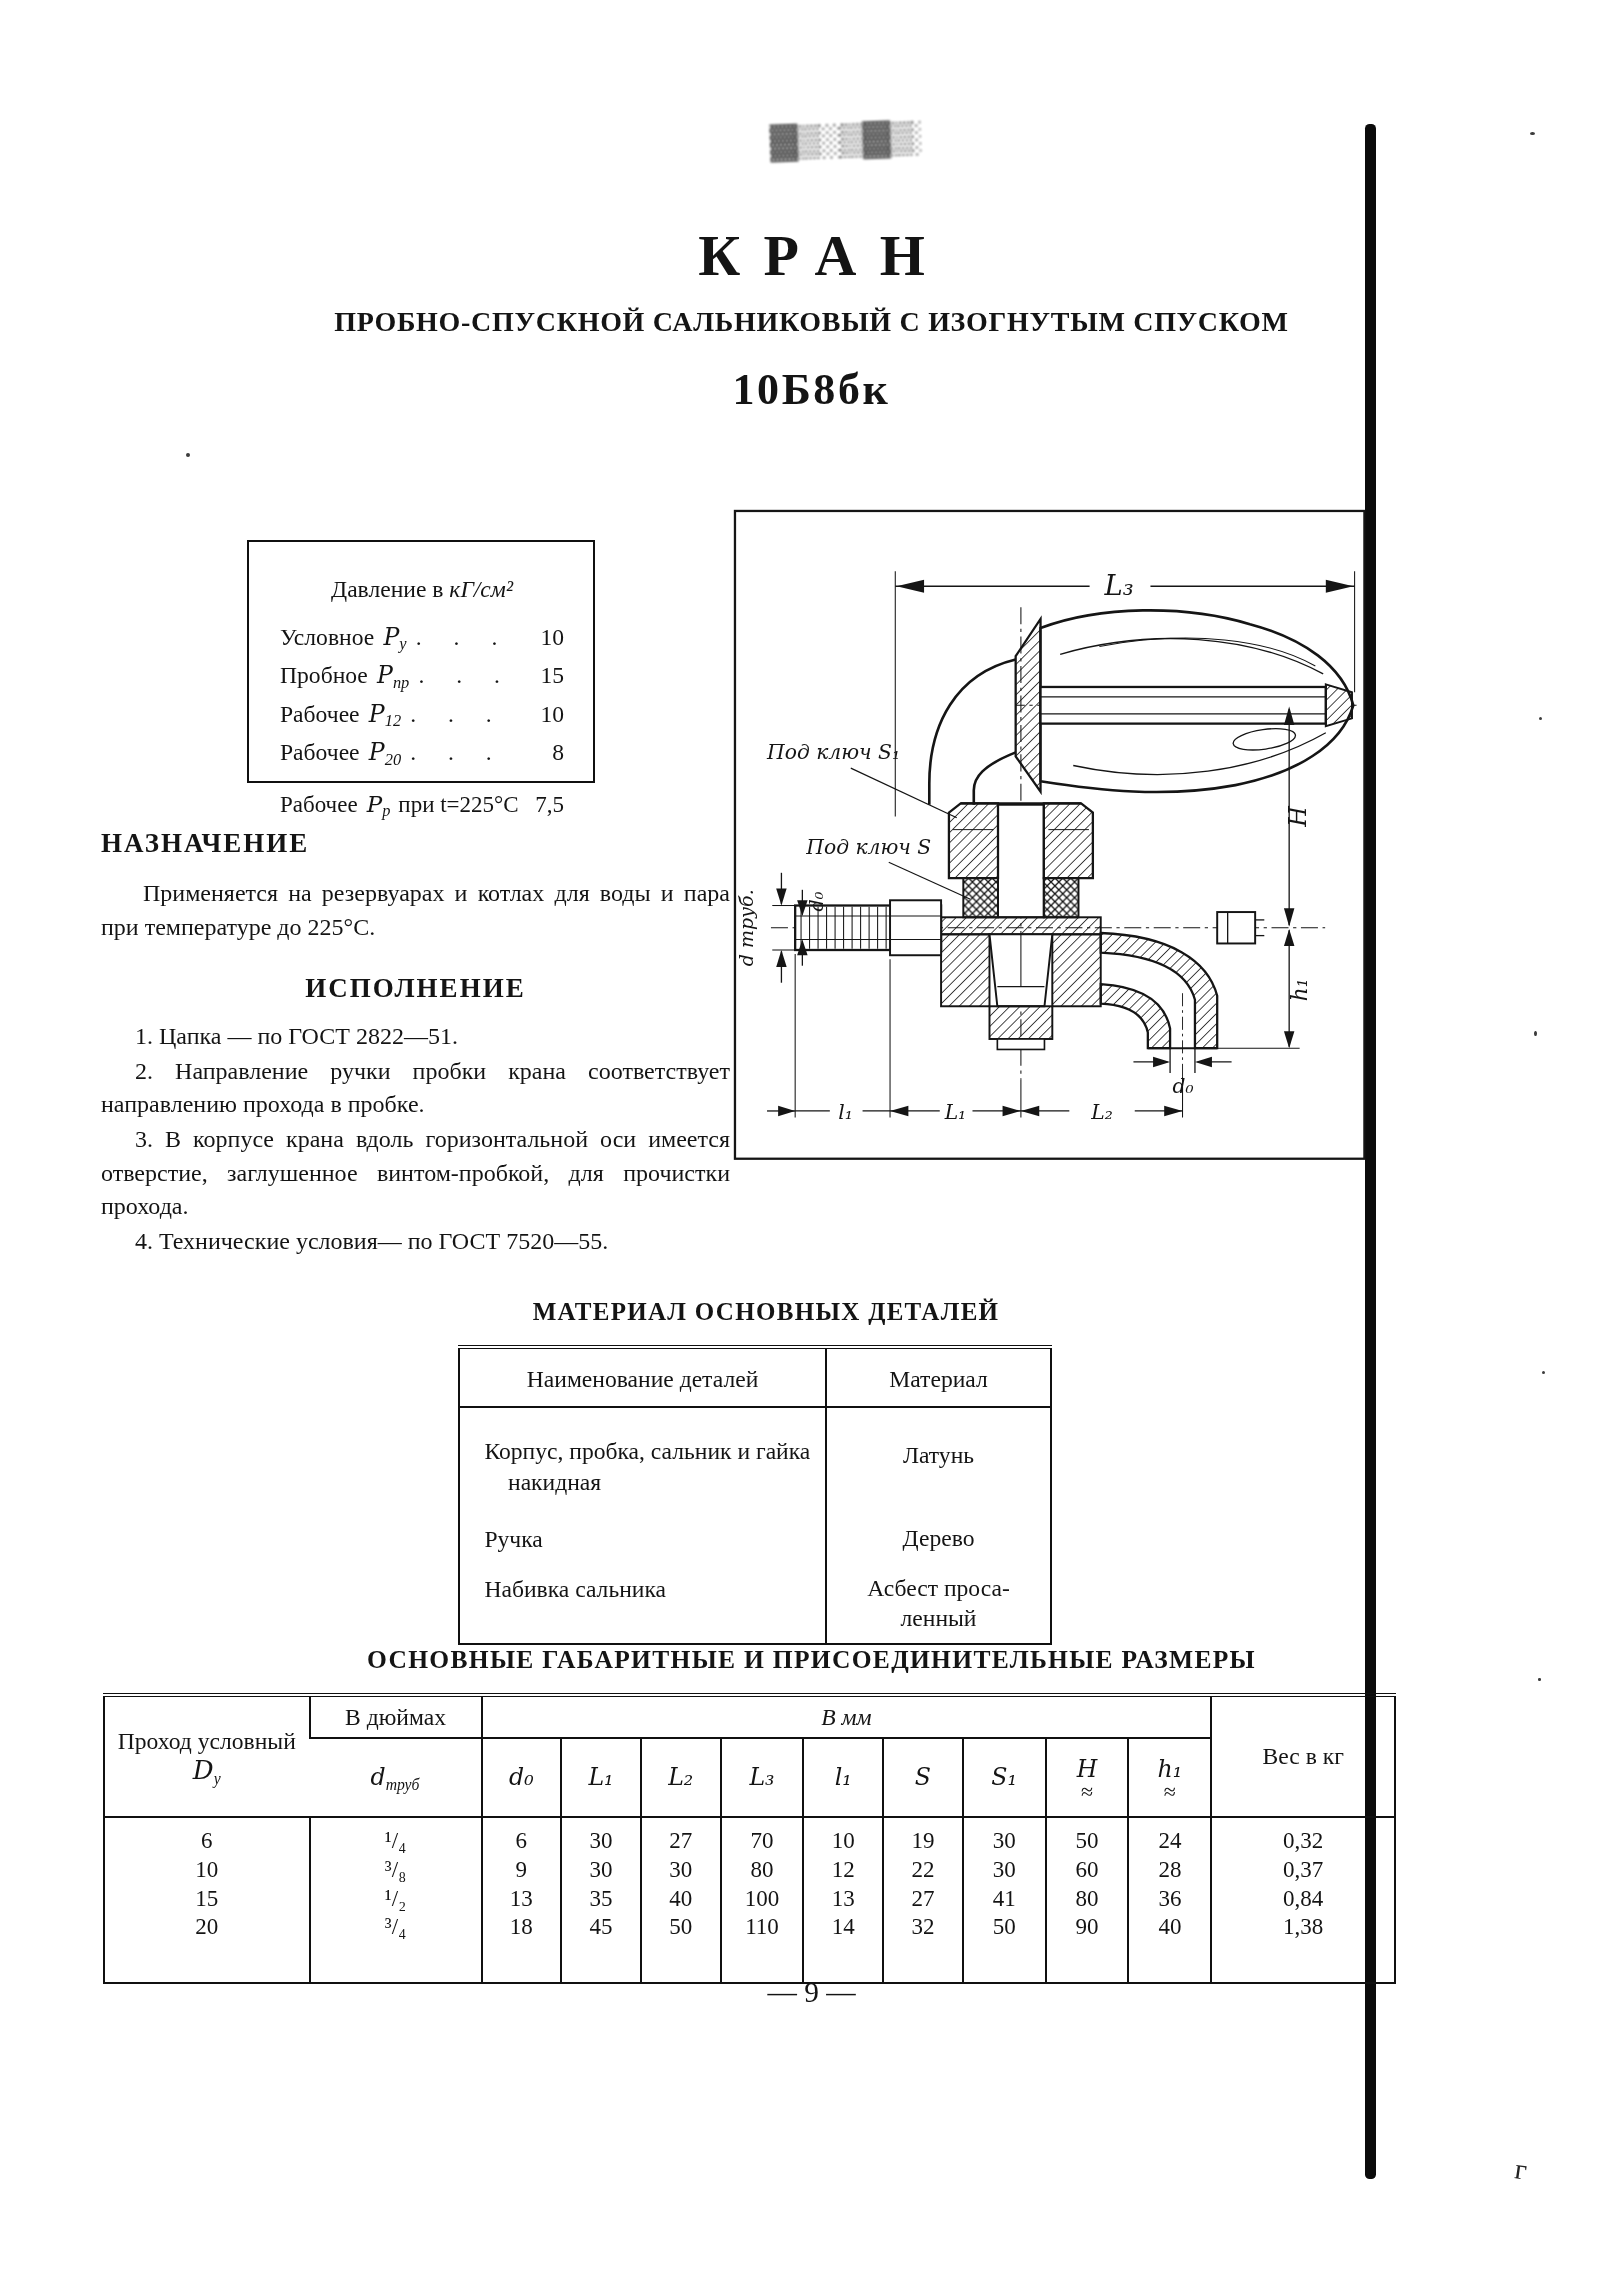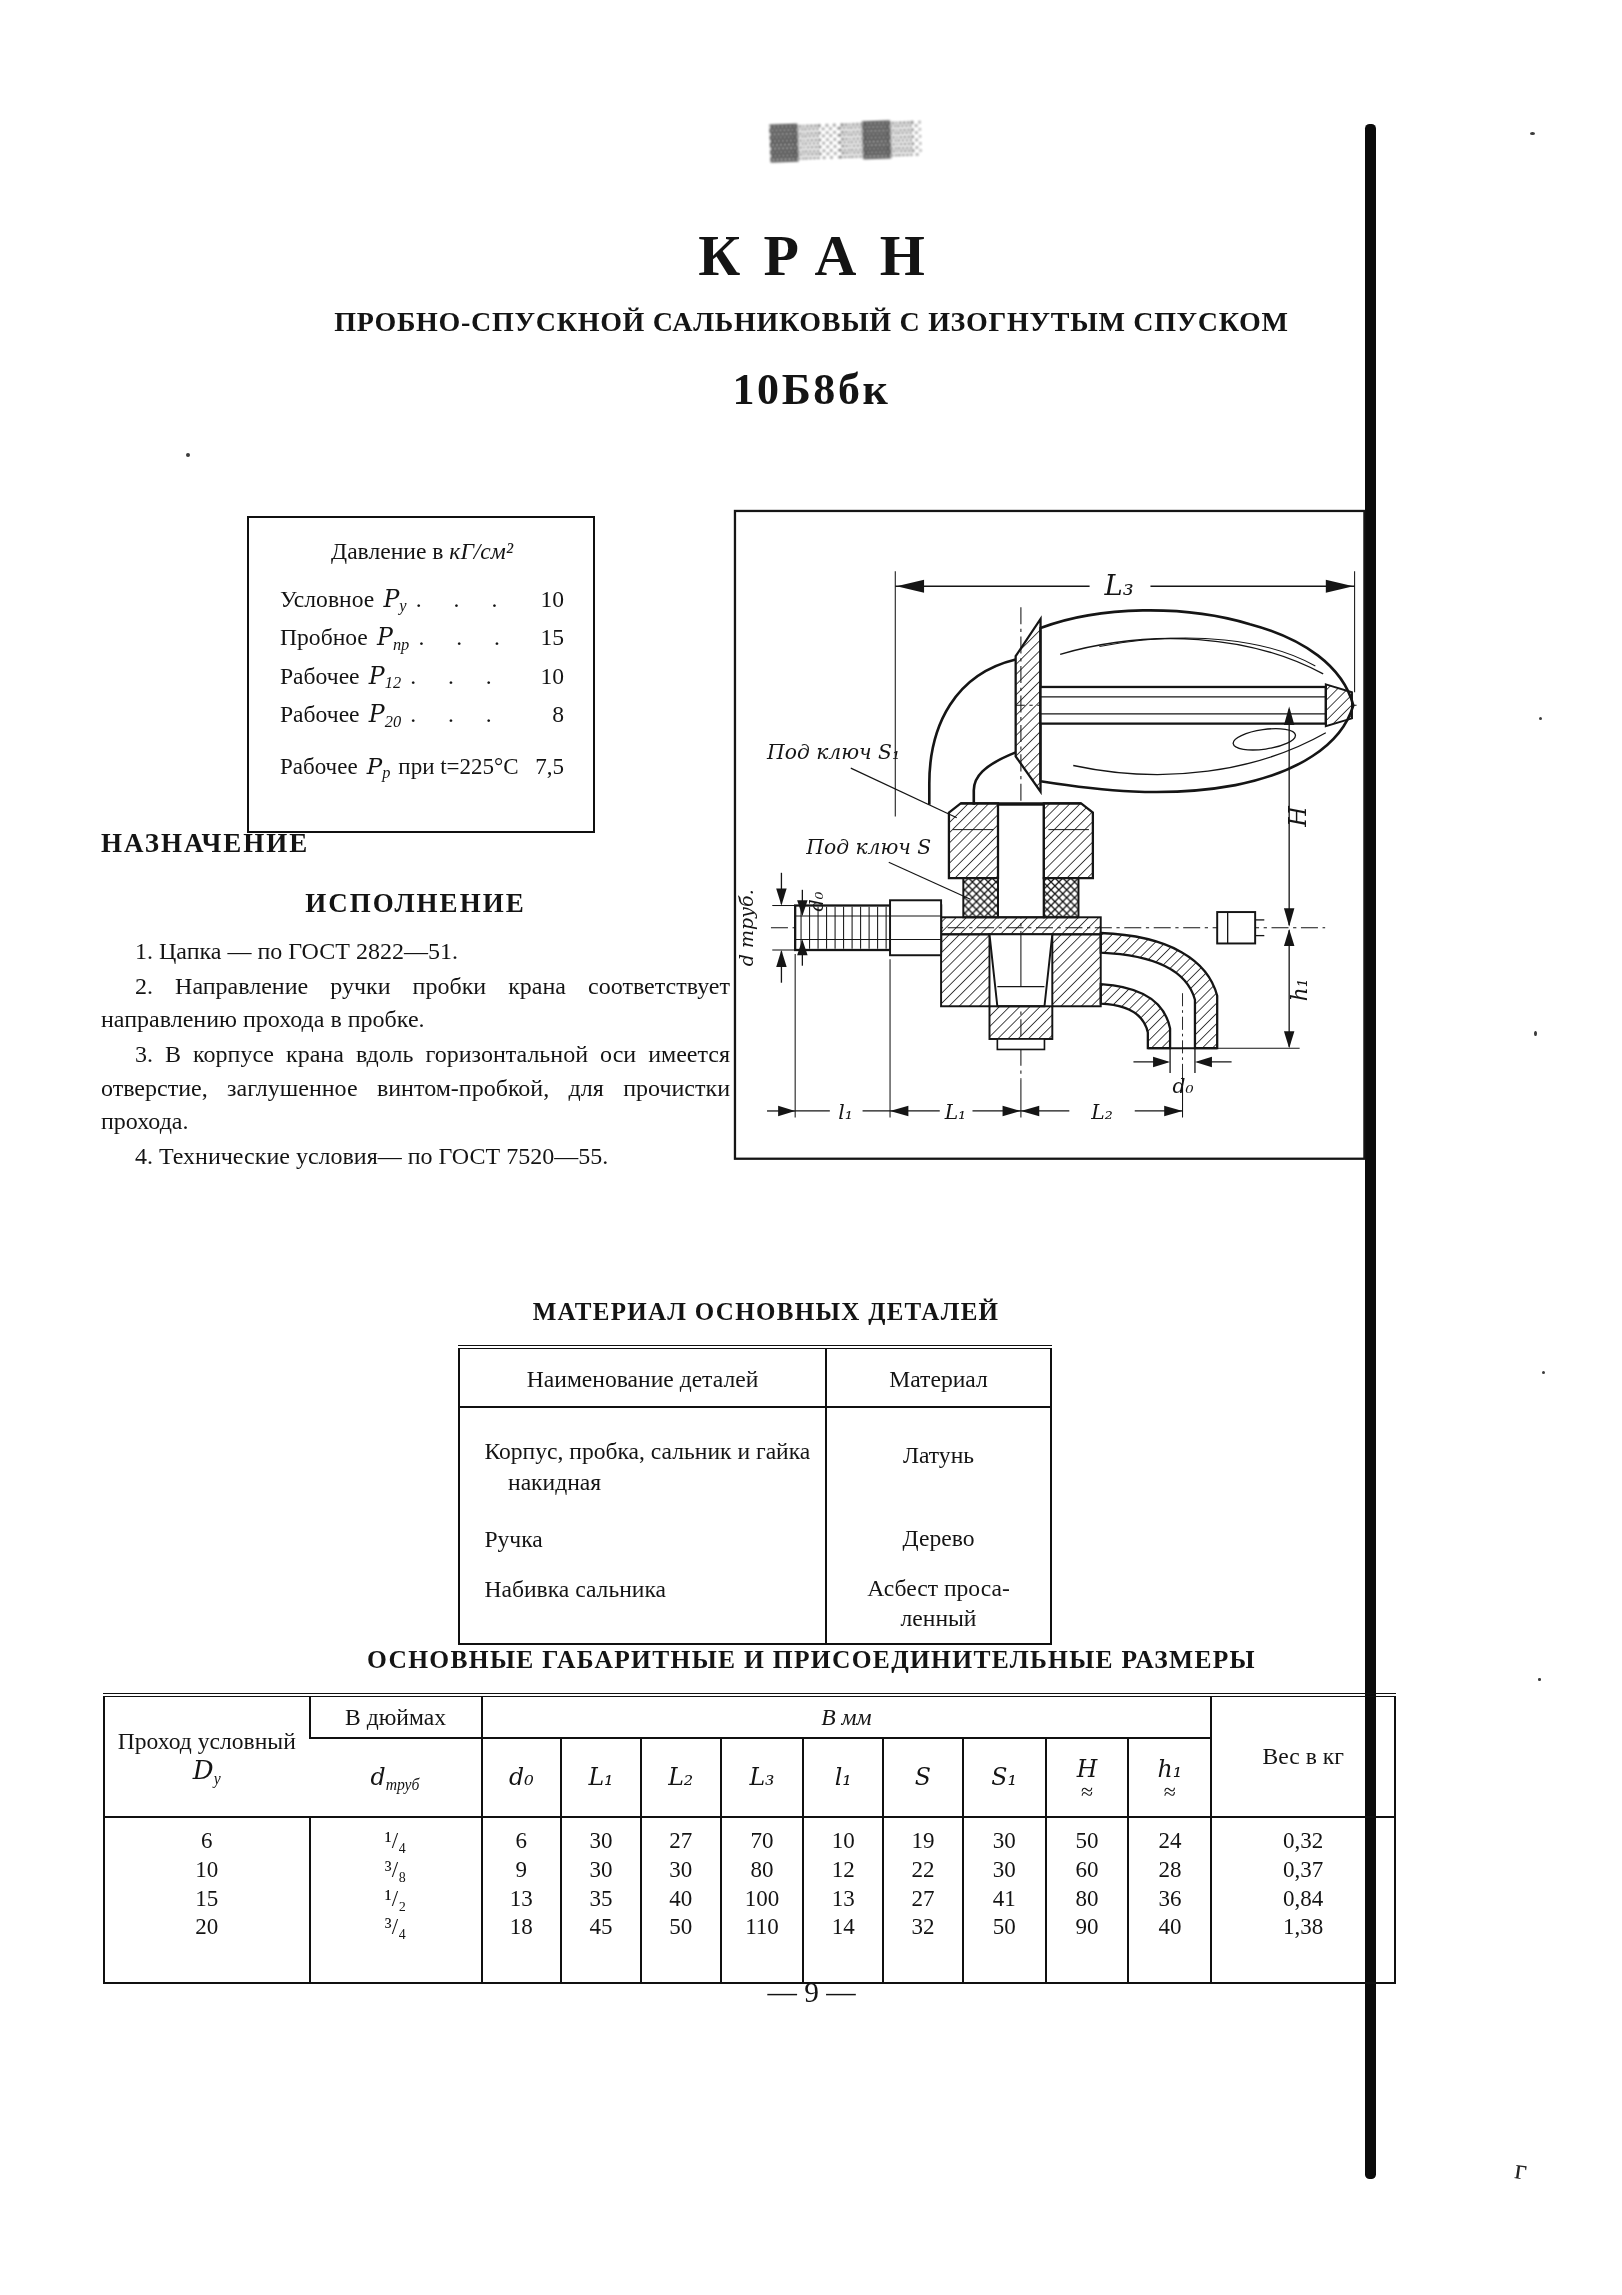--- a/index.html
+++ b/index.html
@@ -7,22 +7,22 @@
         font-family:"Liberation Serif", serif;color:#141414;}
   .abs{position:absolute;}
 
   
   .title-main{left:0;right:0;top:222px;text-align:center;font-size:58px;font-weight:bold;
               letter-spacing:0.40em;text-indent:0.40em;}
   .title-sub{left:0;right:0;top:306px;text-align:center;font-size:28px;font-weight:bold;letter-spacing:0.7px;}
   .title-model{left:0;right:0;top:364px;text-align:center;font-size:44px;font-weight:bold;letter-spacing:2.6px;}
 
   
-  .pbox{left:247px;top:516px;width:348px;height:317px;border:2.6px solid #101010;box-sizing:border-box;
-        padding:20px 29px 0 31px;}
+  .pbox{left:247px;top:540px;width:348px;height:243px;border:2.6px solid #101010;box-sizing:border-box;
+        padding:34px 29px 0 31px;}
   .pbox-head{font-size:23.6px;text-align:center;margin-bottom:19.6px;}
   .pbox-head .units{font-style:italic;}
   .prow{display:flex;align-items:baseline;font-size:23.6px;margin-bottom:10.5px;white-space:nowrap;}
   .plabel{margin-right:9.2px;}
   .psym{font-style:italic;font-family:"DejaVu Serif", serif;}
   .psub{font-size:16.4px;position:relative;top:4.6px;font-style:italic;}
   .pdots{flex:1;overflow:hidden;letter-spacing:13px;padding-left:9.2px;}
   .psuffix{margin-left:7.9px;margin-top:15px;}
   .pval{margin-left:auto;text-align:right;min-width:42px;}
 
@@ -309,20 +309,21 @@
         <text x="52" y="382" font-size="31" font-style="italic" font-family="DejaVu Serif, serif" fill="#151515" stroke="none">Под ключ S₁</text>
         <line x1="180" y1="396" x2="342" y2="472" stroke-width="1.8"></line>
         <text x="112" y="528" font-size="31" font-style="italic" font-family="DejaVu Serif, serif" fill="#151515" stroke="none">Под ключ S</text>
         <line x1="238" y1="540" x2="362" y2="596" stroke-width="1.8"></line>
       </g>
     </g>
   </svg>
 
   <div class="abs leftcol">
     <div class="sec-head">НАЗНАЧЕНИЕ</div>
+    <p class="para">Применяется на резервуарах и котлах для воды и пара при температуре до 225°С.</p>
     <div class="sec-head2">ИСПОЛНЕНИЕ</div>
     <p class="litem">1. Цапка — по ГОСТ 2822—51.</p>
     <p class="litem">2. Направление ручки пробки крана соответствует направлению прохода в пробке.</p>
     <p class="litem">3. В корпусе крана вдоль горизонтальной оси имеется отверстие, заглушенное винтом-пробкой, для прочистки прохода.</p>
     <p class="litem">4. Технические условия— по ГОСТ 7520—55.</p>
   </div>
 
   <div class="abs mat-head">МАТЕРИАЛ ОСНОВНЫХ ДЕТАЛЕЙ</div>
   <div class="abs mat-wrap">
     <table class="mat">

